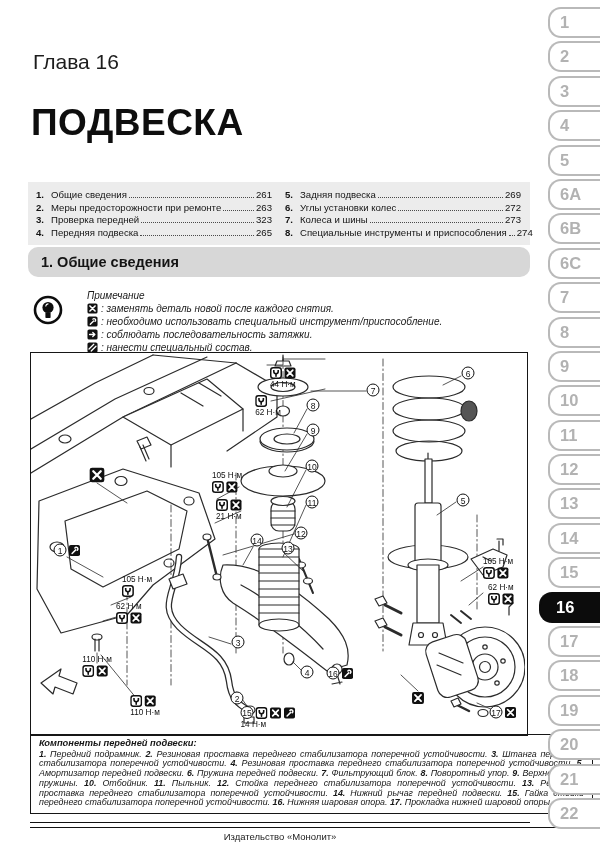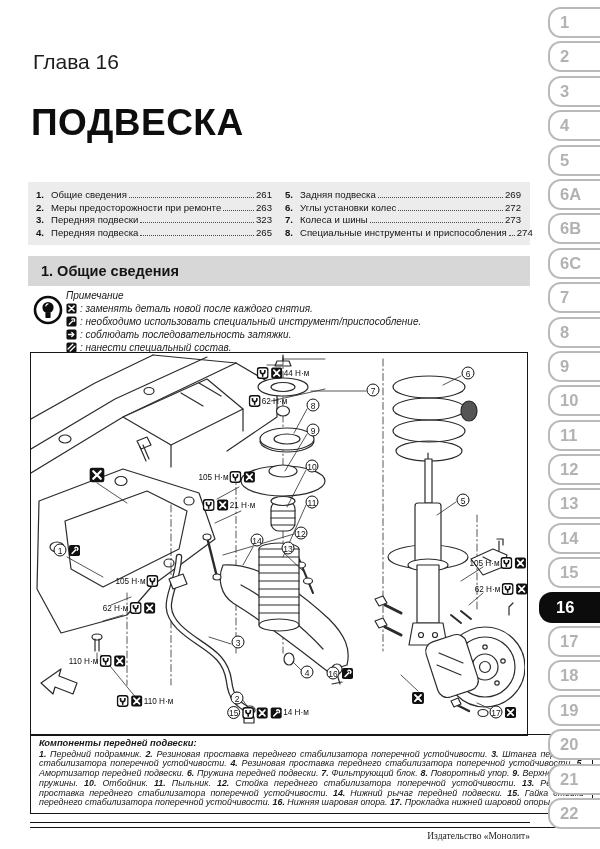--- a/index.html
+++ b/index.html
@@ -10,42 +10,42 @@
   .title{position:absolute;top:102px;left:31px;font-size:37px;font-weight:bold;letter-spacing:.5px;color:#0e0e0e;}
 
   .toc{position:absolute;top:182px;left:28px;width:502px;background:#ececec;padding:7px 9px 7px 8px;display:flex;gap:13px;}
   .toc-col{flex:1;display:flex;flex-direction:column;gap:1.5px;min-width:0;}
   .toc-row{display:flex;align-items:flex-end;font-size:9.6px;line-height:11px;}
   .tn{width:15px;flex:none;font-weight:bold;}
   .tt{white-space:nowrap;}
   .dots{flex:1;border-bottom:1.3px dotted #4a4a4a;margin:0 2px 2px 2px;min-width:6px;}
   .tp{flex:none;}
 
-  .secbar{position:absolute;top:256px;left:28px;width:502px;height:30px;background:#d7d7d7;font-size:14.5px;font-weight:bold;padding:7px 0 0 13px;color:#141414;}
+  .secbar{position:absolute;top:247px;left:28px;width:502px;height:30px;background:#d7d7d7;font-size:14.5px;font-weight:bold;padding:7px 0 0 13px;color:#141414;border-radius:10px;}
 
   .note{position:absolute;top:290px;left:30px;width:500px;}
   .bulb{position:absolute;left:3px;top:5px;}
-  .note-body{margin-left:36px;font-style:italic;font-size:10px;line-height:11.4px;color:#1a1a1a;}
+  .note-body{margin-left:57px;font-style:italic;font-size:10px;line-height:11.4px;color:#1a1a1a;}
   .note-line{display:flex;gap:3px;margin-top:1.5px;}
   .nicon{flex:none;display:inline-flex;line-height:0;}
 
   .diagram{position:absolute;top:352px;left:30px;width:498px;height:384px;border:1.8px solid #161616;background:#fff;}
   .overlay{position:absolute;inset:0;}
   .co{display:inline-flex;align-items:center;justify-content:center;width:13px;height:13px;border:1.2px solid #111;border-radius:50%;background:#fff;font-size:8.5px;flex:none;}
   .abs{position:absolute;transform:translate(-50%,-50%);display:flex;align-items:center;gap:2px;}
-  .tq{position:absolute;transform:translateX(-50%);display:flex;flex-direction:row;align-items:center;gap:1px;}
+  .tq{position:absolute;transform:translateX(-50%);display:flex;flex-direction:column;gap:1px;}
   .tq .val{font-size:8.2px;white-space:nowrap;color:#101010;}
   .tq .icons{display:flex;gap:2px;align-items:center;}
 
   .components{position:absolute;top:734px;left:30px;width:563px;border:1.8px solid #161616;padding:4px 8px 5px;font-size:8.9px;font-style:italic;line-height:9.7px;text-align:justify;color:#161616;}
   .comp-head{font-weight:bold;font-size:9.3px;margin-bottom:1px;}
 
   .footer-line1{position:absolute;top:822px;left:30px;width:500px;border-top:1.4px solid #111;}
   .footer-line2{position:absolute;top:827px;left:30px;width:570px;border-top:1.4px solid #111;}
-  .footer-text{position:absolute;top:831px;left:30px;width:500px;text-align:right;font-size:9.5px;color:#222;font-family:Liberation Serif, serif;}
+  .footer-text{position:absolute;top:831px;left:30px;width:500px;text-align:center;font-size:9.5px;color:#222;}
 
   .sidebar{position:absolute;top:7px;right:0;display:flex;flex-direction:column;gap:3.4px;align-items:flex-end;}
   .tab{width:52px;height:31px;border:2px solid #b9b9b9;border-right:none;border-radius:13px 0 0 13px;color:#b2b2b2;font-size:16.5px;font-weight:bold;display:flex;align-items:center;padding-left:10px;background:#fff;}
   .tab.active{width:61px;background:#0c0c0c;border-color:#0c0c0c;color:#fff;padding-left:15px;}
 </style>
 </head>
 <body>
 
 <div class="chapter">Глава 16</div>
 <div class="title">ПОДВЕСКА</div>
@@ -59,21 +59,21 @@
         <span class="tp">261</span>
       </div>
       <div class="toc-row">
         <b class="tn">2.</b>
         <span class="tt">Меры предосторожности при ремонте</span>
         <span class="dots"></span>
         <span class="tp">263</span>
       </div>
       <div class="toc-row">
         <b class="tn">3.</b>
-        <span class="tt">Передняя подвески</span>
+        <span class="tt">Проверка передней</span>
         <span class="dots"></span>
         <span class="tp">323</span>
       </div>
       <div class="toc-row">
         <b class="tn">4.</b>
         <span class="tt">Передняя подвеска</span>
         <span class="dots"></span>
         <span class="tp">265</span>
       </div>
     </div>

